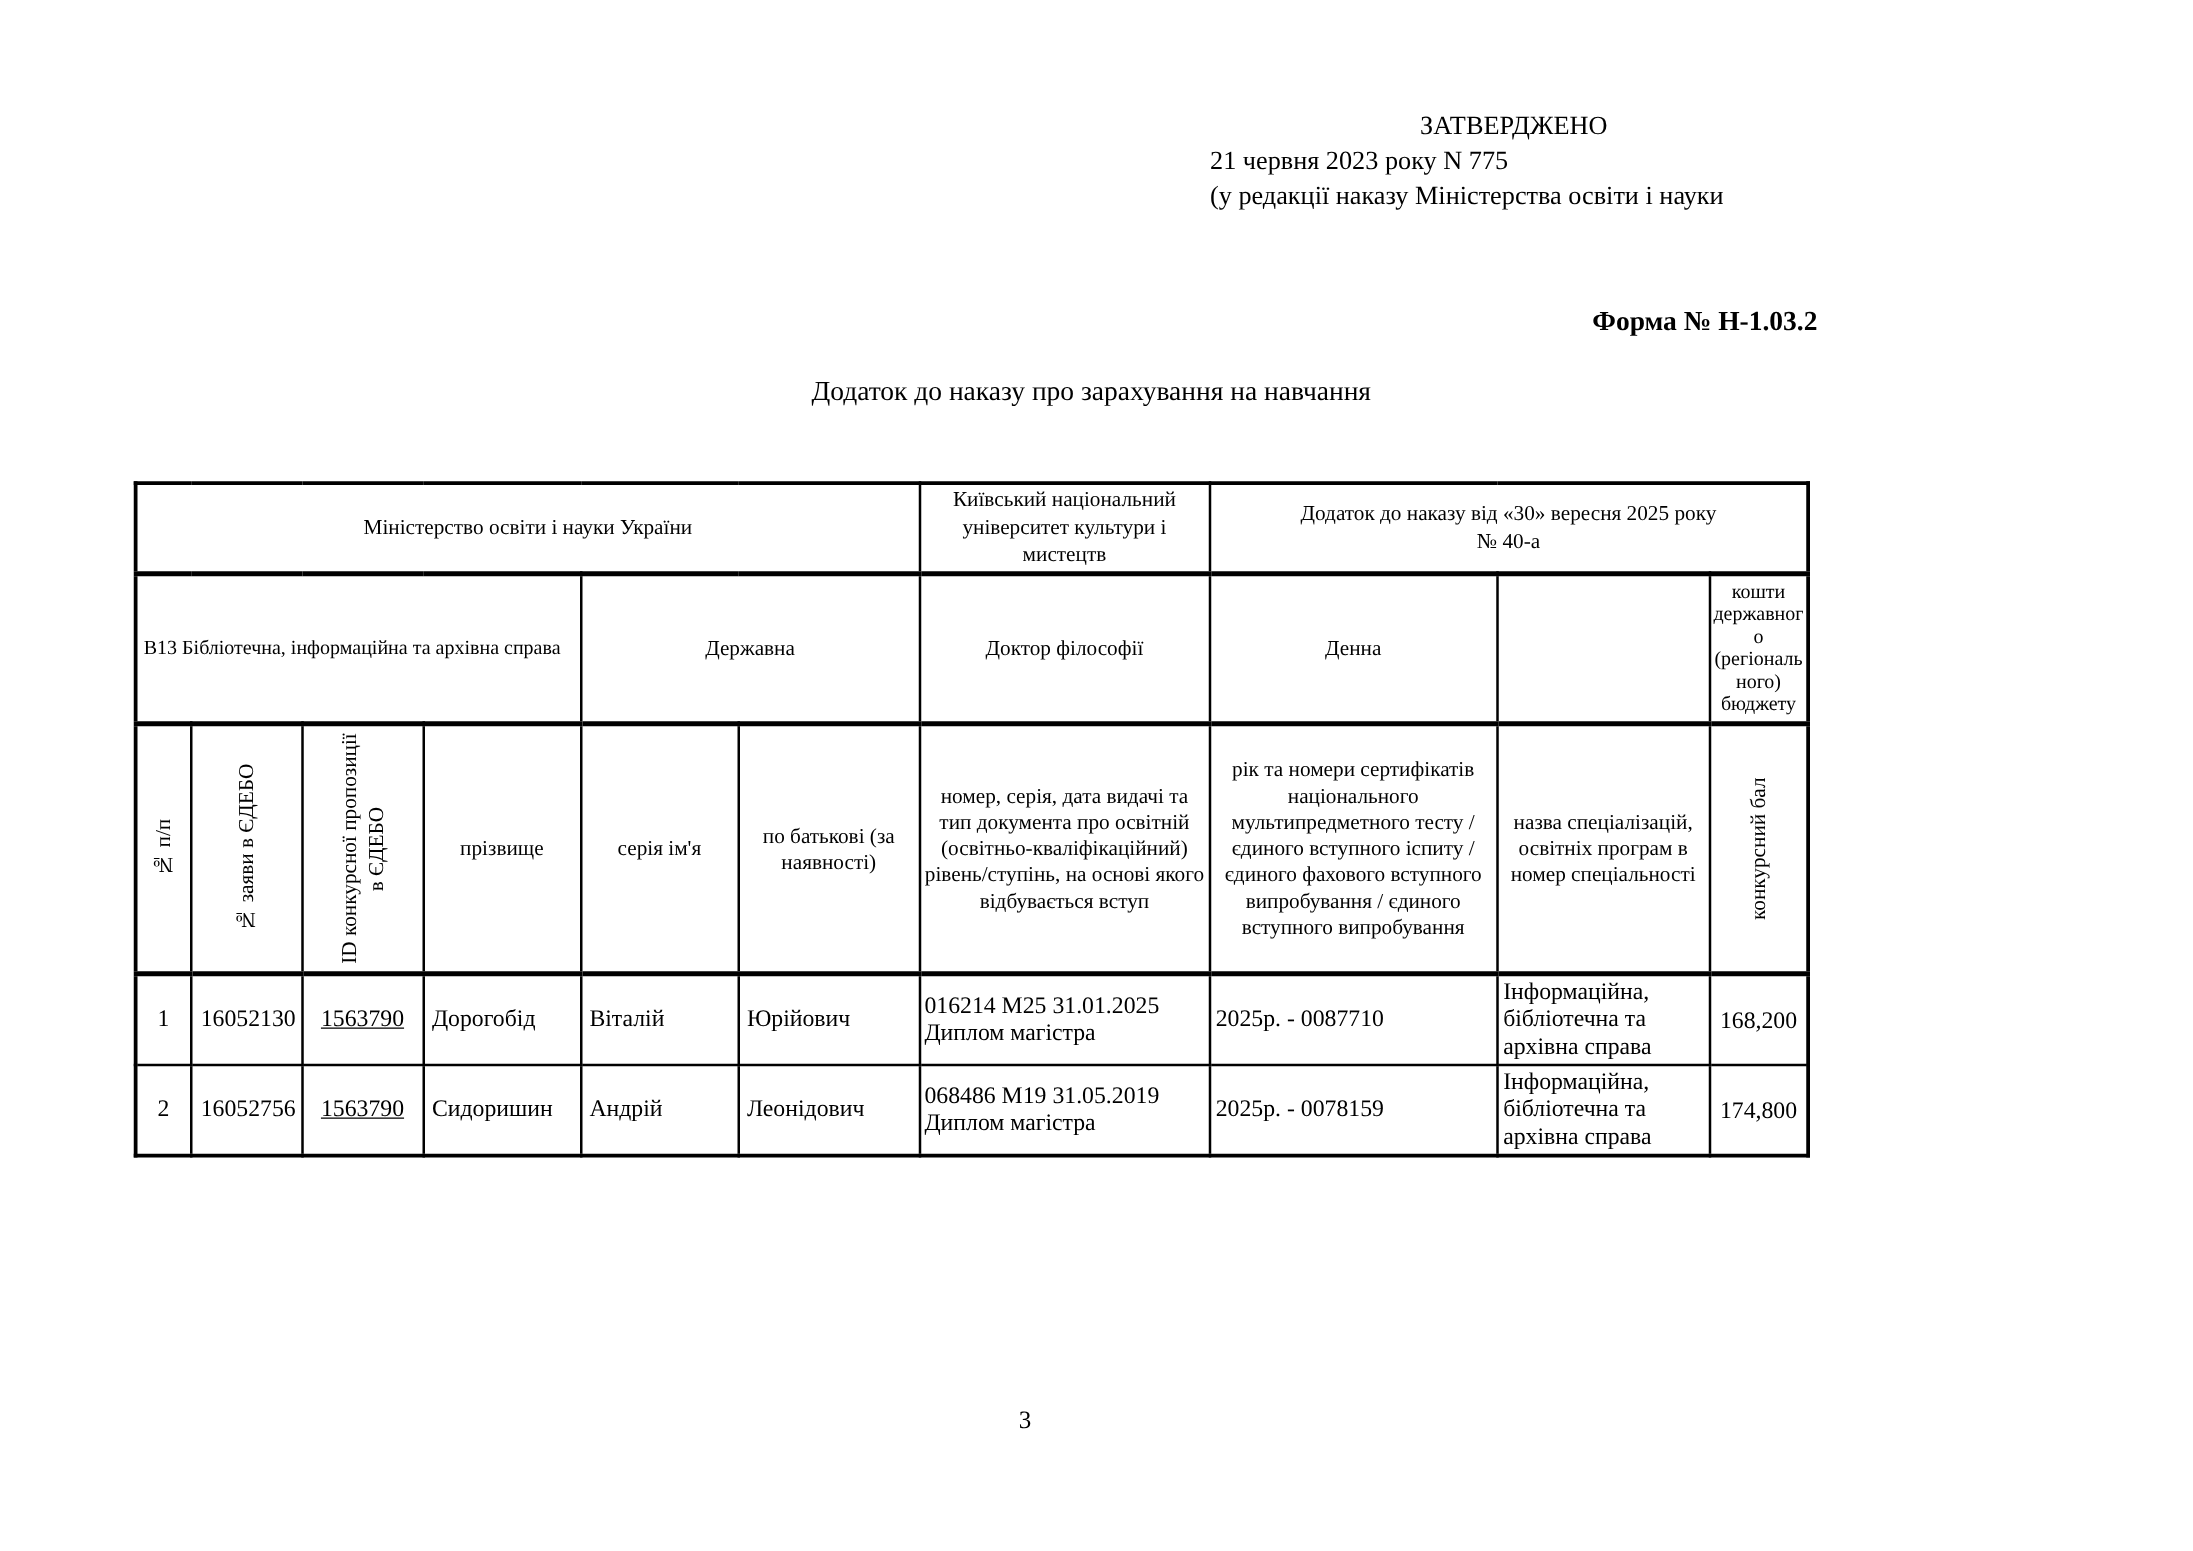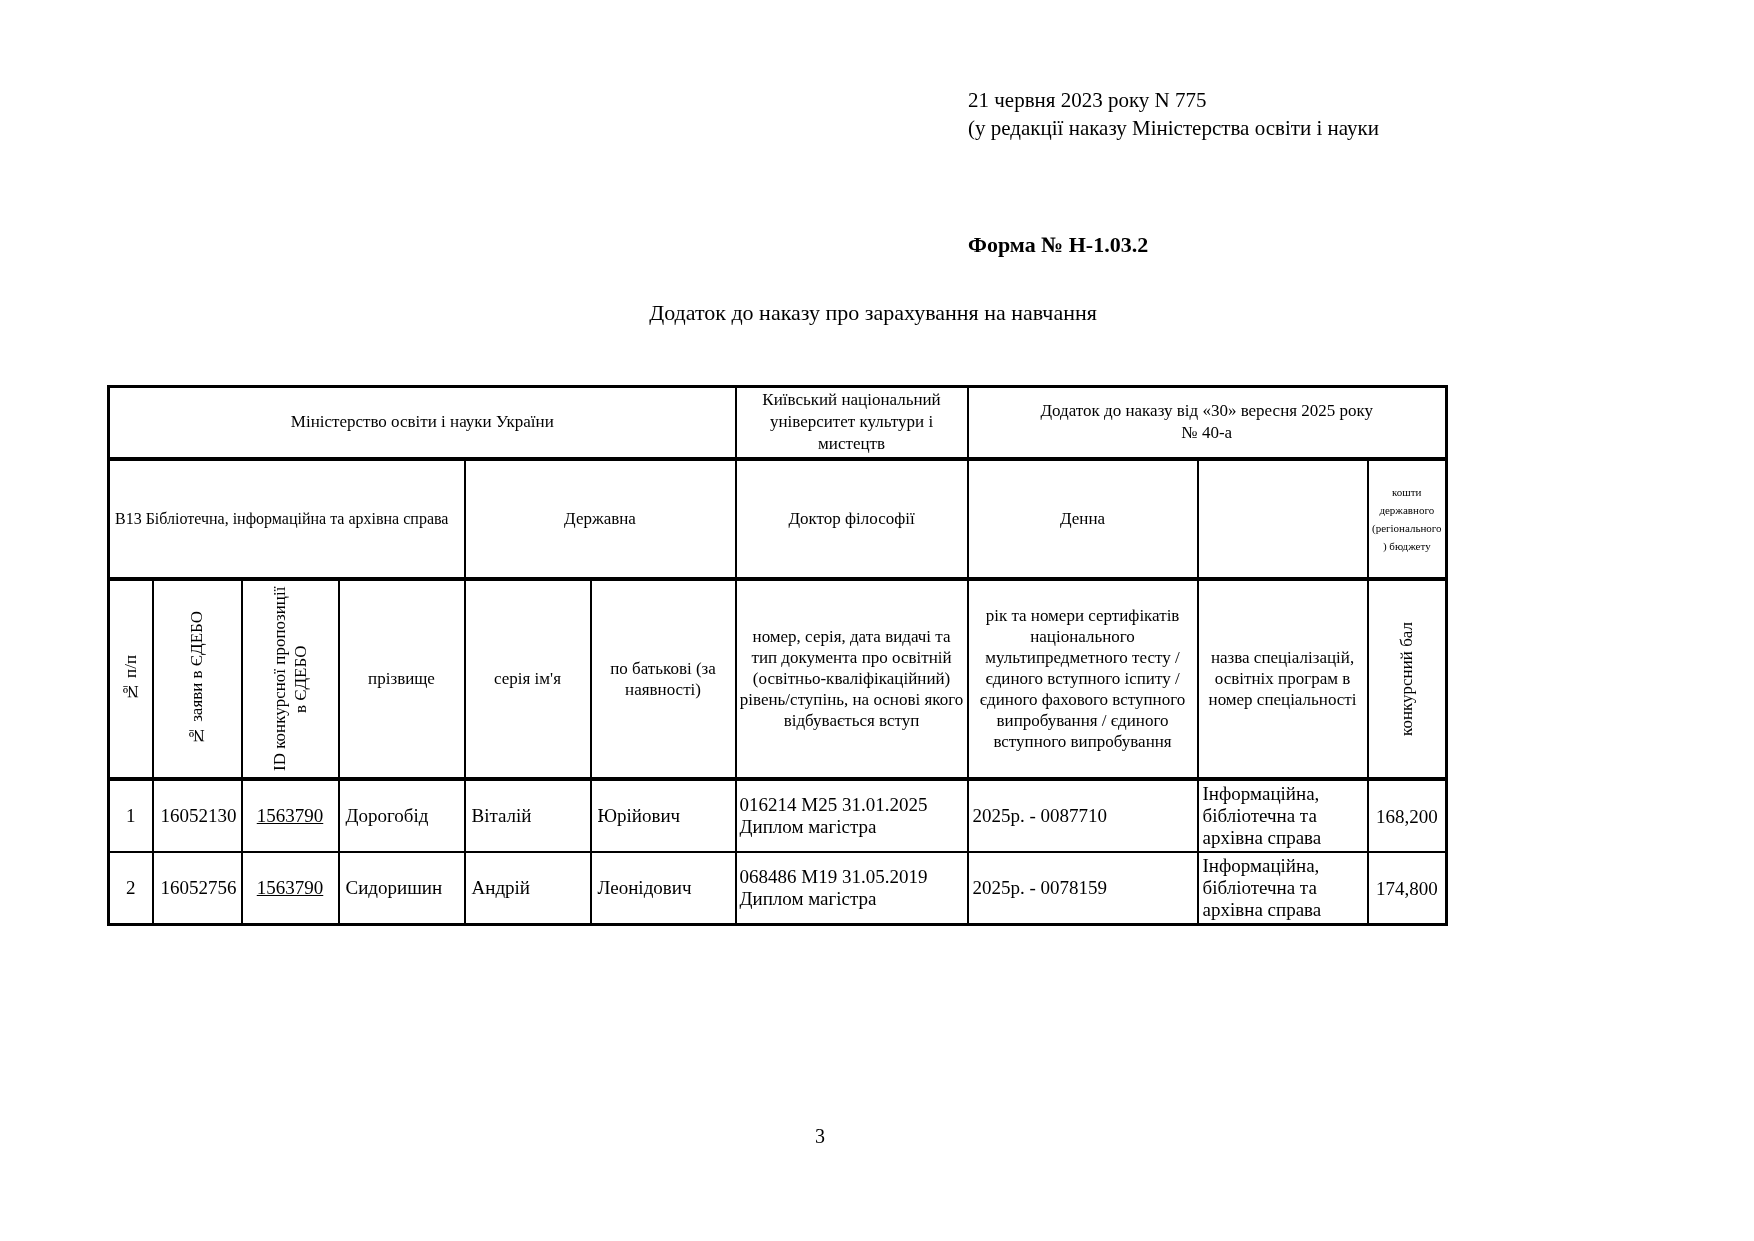--- a/index.html
+++ b/index.html
@@ -20,23 +20,23 @@
     width: 486px;
     font-size: 21px;
     line-height: 28px;
     text-align: left;
   }
   .approval .stamp { text-align: center; }
 
   .form-number {
     position: absolute;
     left: 968px;
-    top: 232px;
+    top: 244px;
     width: 486px;
-    text-align: left;
+    text-align: right;
     font-weight: bold;
     font-size: 22px;
   }
 
   .doc-title {
     position: absolute;
     left: 0;
     top: 300px;
     width: 1746px;
     text-align: center;
@@ -68,21 +68,21 @@
   .center { text-align: center; }
 
   .ministry, .university, .appendix { text-align: center; font-size: 17px; line-height: 22px; }
   .specialty {
     font-size: 16px;
     text-align: left;
     padding-left: 5px;
     white-space: nowrap;
   }
   .budget {
-    font-size: 11px;
+    font-size: 16px;
     line-height: 18px;
     text-align: center;
     padding: 2px;
     overflow-wrap: break-word;
     word-break: break-word;
   }
 
   
   tr.r3 th { font-size: 17px; line-height: 21px; text-align: center; }
   .vwrap {
@@ -122,20 +122,21 @@
     top: 1125px;
     width: 1640px;
     text-align: center;
     font-size: 20px;
   }
 </style>
 </head>
 <body>
 
 <div class="approval">
+  <div class="stamp">ЗАТВЕРДЖЕНО</div>
   <div>21 червня 2023 року N 775</div>
   <div>(у редакції наказу Міністерства освіти і науки</div>
 </div>
 
 <div class="form-number">Форма № Н-1.03.2</div>
 
 <div class="doc-title">Додаток до наказу про зарахування на навчання</div>
 
 <table class="enroll">
   <colgroup>

